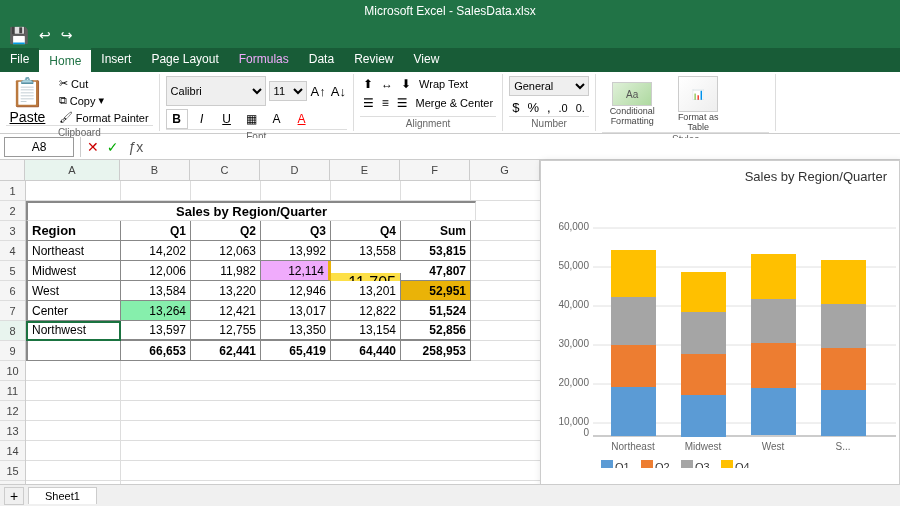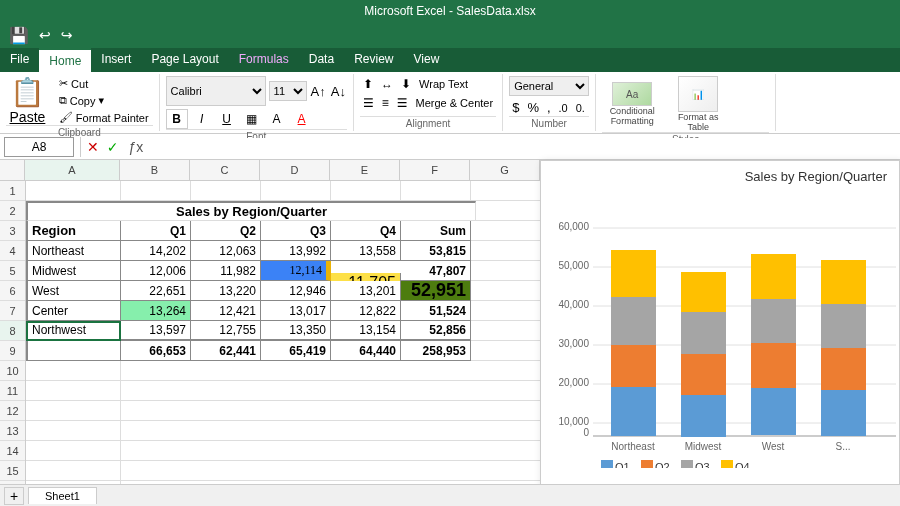--- a/index.html
+++ b/index.html
@@ -206,33 +206,33 @@
           <div style="width:70px;min-width:70px;height:20px;border-right:1px solid #888;border-bottom:1px solid #888;font-size:12px;padding:0 4px;display:flex;align-items:center;justify-content:flex-end;background:#fff;">13,992</div>
           <div style="width:70px;min-width:70px;height:20px;border-right:1px solid #888;border-bottom:1px solid #888;font-size:12px;padding:0 4px;display:flex;align-items:center;justify-content:flex-end;background:#fff;">13,558</div>
           <div style="width:70px;min-width:70px;height:20px;border-right:1px solid #888;border-bottom:1px solid #888;font-size:12px;padding:0 4px;display:flex;align-items:center;justify-content:flex-end;background:#fff;font-weight:bold;">53,815</div>
           <div style="flex:1;height:20px;border-bottom:1px solid #ddd;background:#fff;"></div>
         </div>
 
         <div style="display:flex;height:20px;flex-shrink:0;">
           <div style="width:95px;min-width:95px;height:20px;border-right:1px solid #888;border-bottom:1px solid #888;border-left:2px solid #888;font-size:12px;padding:0 4px;display:flex;align-items:center;background:#fff;">Midwest</div>
           <div style="width:70px;min-width:70px;height:20px;border-right:1px solid #888;border-bottom:1px solid #888;font-size:12px;padding:0 4px;display:flex;align-items:center;justify-content:flex-end;background:#fff;">12,006</div>
           <div style="width:70px;min-width:70px;height:20px;border-right:1px solid #888;border-bottom:1px solid #888;font-size:12px;padding:0 4px;display:flex;align-items:center;justify-content:flex-end;background:#fff;">11,982</div>
-          <div style="width:70px;min-width:70px;height:20px;border-right:5px solid #eab308;border-bottom:1px solid #888;font-size:12px;padding:0 4px;display:flex;align-items:center;justify-content:flex-end;background:#3b82f6;font-family:Liberation Serif, serif;">12,114</div>
+          <div style="width:70px;min-width:70px;height:20px;border-right:3px solid #eab308;border-bottom:1px solid #888;font-size:12px;padding:0 4px;display:flex;align-items:center;justify-content:flex-end;background:#f0abfc;">12,114</div>
           <div style="width:70px;min-width:70px;height:20px;border-right:1px solid #888;border-bottom:1px solid #888;font-size:16px;padding:0 4px;display:flex;align-items:center;justify-content:flex-end;background:#fde047;margin-top:12px;">11,705</div>
           <div style="width:70px;min-width:70px;height:20px;border-right:1px solid #888;border-bottom:1px solid #888;font-size:12px;padding:0 4px;display:flex;align-items:center;justify-content:flex-end;background:#fff;font-weight:bold;">47,807</div>
           <div style="flex:1;height:20px;border-bottom:1px solid #ddd;background:#fff;"></div>
         </div>
 
         <div style="display:flex;height:20px;flex-shrink:0;">
           <div style="width:95px;min-width:95px;height:20px;border-right:1px solid #888;border-bottom:1px solid #888;border-left:2px solid #888;font-size:12px;padding:0 4px;display:flex;align-items:center;background:#fff;">West</div>
-          <div style="width:70px;min-width:70px;height:20px;border-right:1px solid #888;border-bottom:1px solid #888;font-size:12px;padding:0 4px;display:flex;align-items:center;justify-content:flex-end;background:#fff;">22,651</div>
+          <div style="width:70px;min-width:70px;height:20px;border-right:1px solid #888;border-bottom:1px solid #888;font-size:12px;padding:0 4px;display:flex;align-items:center;justify-content:flex-end;background:#fff;">13,584</div>
           <div style="width:70px;min-width:70px;height:20px;border-right:1px solid #888;border-bottom:1px solid #888;font-size:12px;padding:0 4px;display:flex;align-items:center;justify-content:flex-end;background:#fff;">13,220</div>
           <div style="width:70px;min-width:70px;height:20px;border-right:1px solid #888;border-bottom:1px solid #888;font-size:12px;padding:0 4px;display:flex;align-items:center;justify-content:flex-end;background:#fff;">12,946</div>
           <div style="width:70px;min-width:70px;height:20px;border-right:1px solid #888;border-bottom:1px solid #888;font-size:12px;padding:0 4px;display:flex;align-items:center;justify-content:flex-end;background:#fff;">13,201</div>
-          <div style="width:70px;min-width:70px;height:20px;border-right:1px solid #888;border-bottom:1px solid #888;font-size:18px;padding:0 4px;display:flex;align-items:center;justify-content:flex-end;background:#4d7c0f;font-weight:bold;">52,951</div>
+          <div style="width:70px;min-width:70px;height:20px;border-right:1px solid #888;border-bottom:1px solid #888;font-size:12px;padding:0 4px;display:flex;align-items:center;justify-content:flex-end;background:#eab308;font-weight:bold;">52,951</div>
           <div style="flex:1;height:20px;border-bottom:1px solid #ddd;background:#fff;"></div>
         </div>
 
         <div style="display:flex;height:20px;flex-shrink:0;">
           <div style="width:95px;min-width:95px;height:20px;border-right:1px solid #888;border-bottom:1px solid #888;border-left:2px solid #888;font-size:12px;padding:0 4px;display:flex;align-items:center;background:#fff;">Center</div>
           <div style="width:70px;min-width:70px;height:20px;border-right:1px solid #888;border-bottom:1px solid #888;font-size:12px;padding:0 4px;display:flex;align-items:center;justify-content:flex-end;background:#86efac;">13,264</div>
           <div style="width:70px;min-width:70px;height:20px;border-right:1px solid #888;border-bottom:1px solid #888;font-size:12px;padding:0 4px;display:flex;align-items:center;justify-content:flex-end;background:#fff;">12,421</div>
           <div style="width:70px;min-width:70px;height:20px;border-right:1px solid #888;border-bottom:1px solid #888;font-size:12px;padding:0 4px;display:flex;align-items:center;justify-content:flex-end;background:#fff;">13,017</div>
           <div style="width:70px;min-width:70px;height:20px;border-right:1px solid #888;border-bottom:1px solid #888;font-size:12px;padding:0 4px;display:flex;align-items:center;justify-content:flex-end;background:#fff;">12,822</div>
           <div style="width:70px;min-width:70px;height:20px;border-right:1px solid #888;border-bottom:1px solid #888;font-size:12px;padding:0 4px;display:flex;align-items:center;justify-content:flex-end;background:#fff;font-weight:bold;">51,524</div>

